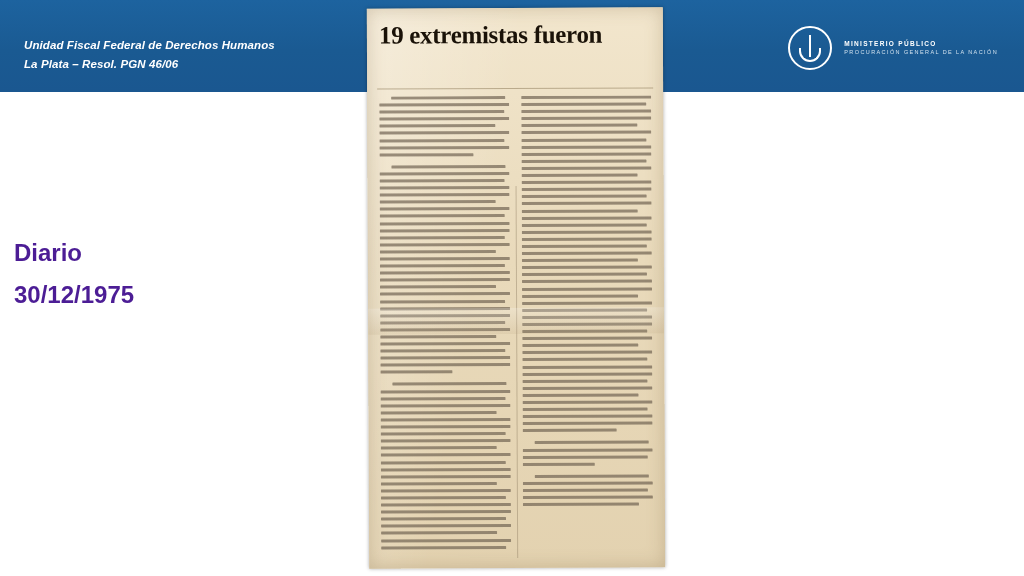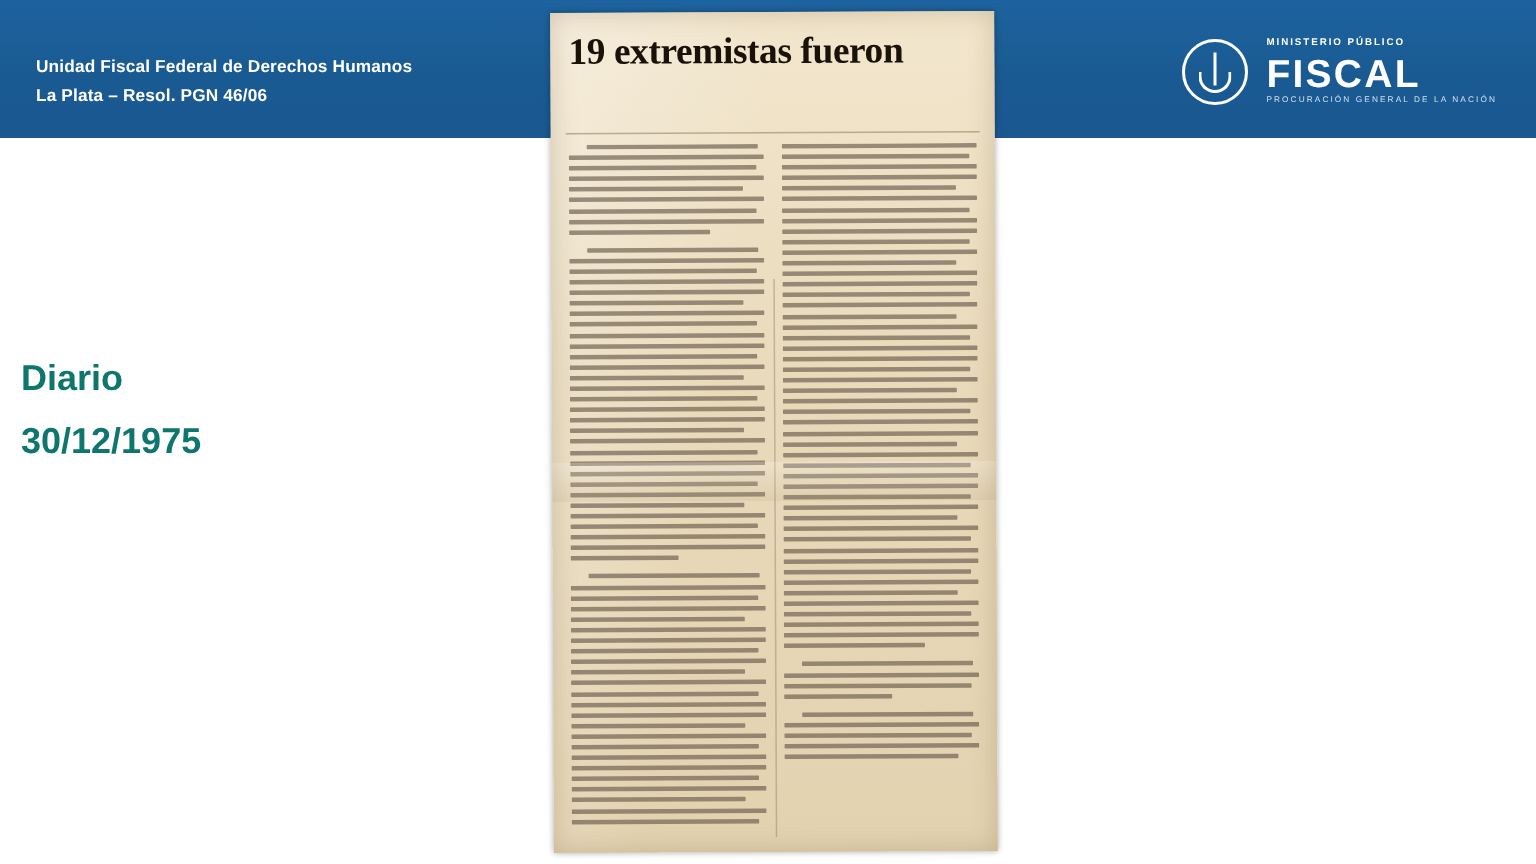--- a/index.html
+++ b/index.html
@@ -31,20 +31,21 @@
     height: 92px;
     background: #1b5c96;
     background: linear-gradient(180deg, #1d639f 0%, #1a5a92 55%, #1a5790 100%);
   }
   .banner-left {
     position: absolute;
     left: 24px;
     top: 36px;
     color: #ffffff;
     font-size: 11.5px;
+    font-style: italic;
     font-weight: bold;
     line-height: 19px;
     letter-spacing: 0.1px;
     white-space: nowrap;
   }
   .banner-left div { display: block; }
 
   
   .logo-block {
     position: absolute;
@@ -108,21 +109,21 @@
     margin-top: 3px;
     color: #cfe0ee;
     white-space: nowrap;
   }
 
   
   .caption {
     position: absolute;
     left: 14px;
     top: 232px;
-    color: #0f766e;
+    color: #4c1d95;
     font-size: 24px;
     font-weight: bold;
     line-height: 42px;
   }
   .caption div { white-space: nowrap; }
 
   
   .clipping {
     position: absolute;
     left: 368px;
@@ -225,21 +226,20 @@
   <div class="banner">
     <div class="banner-left">
       <div>Unidad Fiscal Federal de Derechos Humanos</div>
       <div>La Plata – Resol. PGN 46/06</div>
     </div>
 
     <div class="logo-block">
       <div class="logo-seal"></div>
       <div class="logo-text">
         <div class="logo-top">MINISTERIO PÚBLICO</div>
-        <div class="logo-main">FISCAL</div>
         <div class="logo-sub">PROCURACIÓN GENERAL DE LA NACIÓN</div>
       </div>
     </div>
   </div>
 
   <div class="caption">
     <div>Diario</div>
     <div>30/12/1975</div>
   </div>
 

